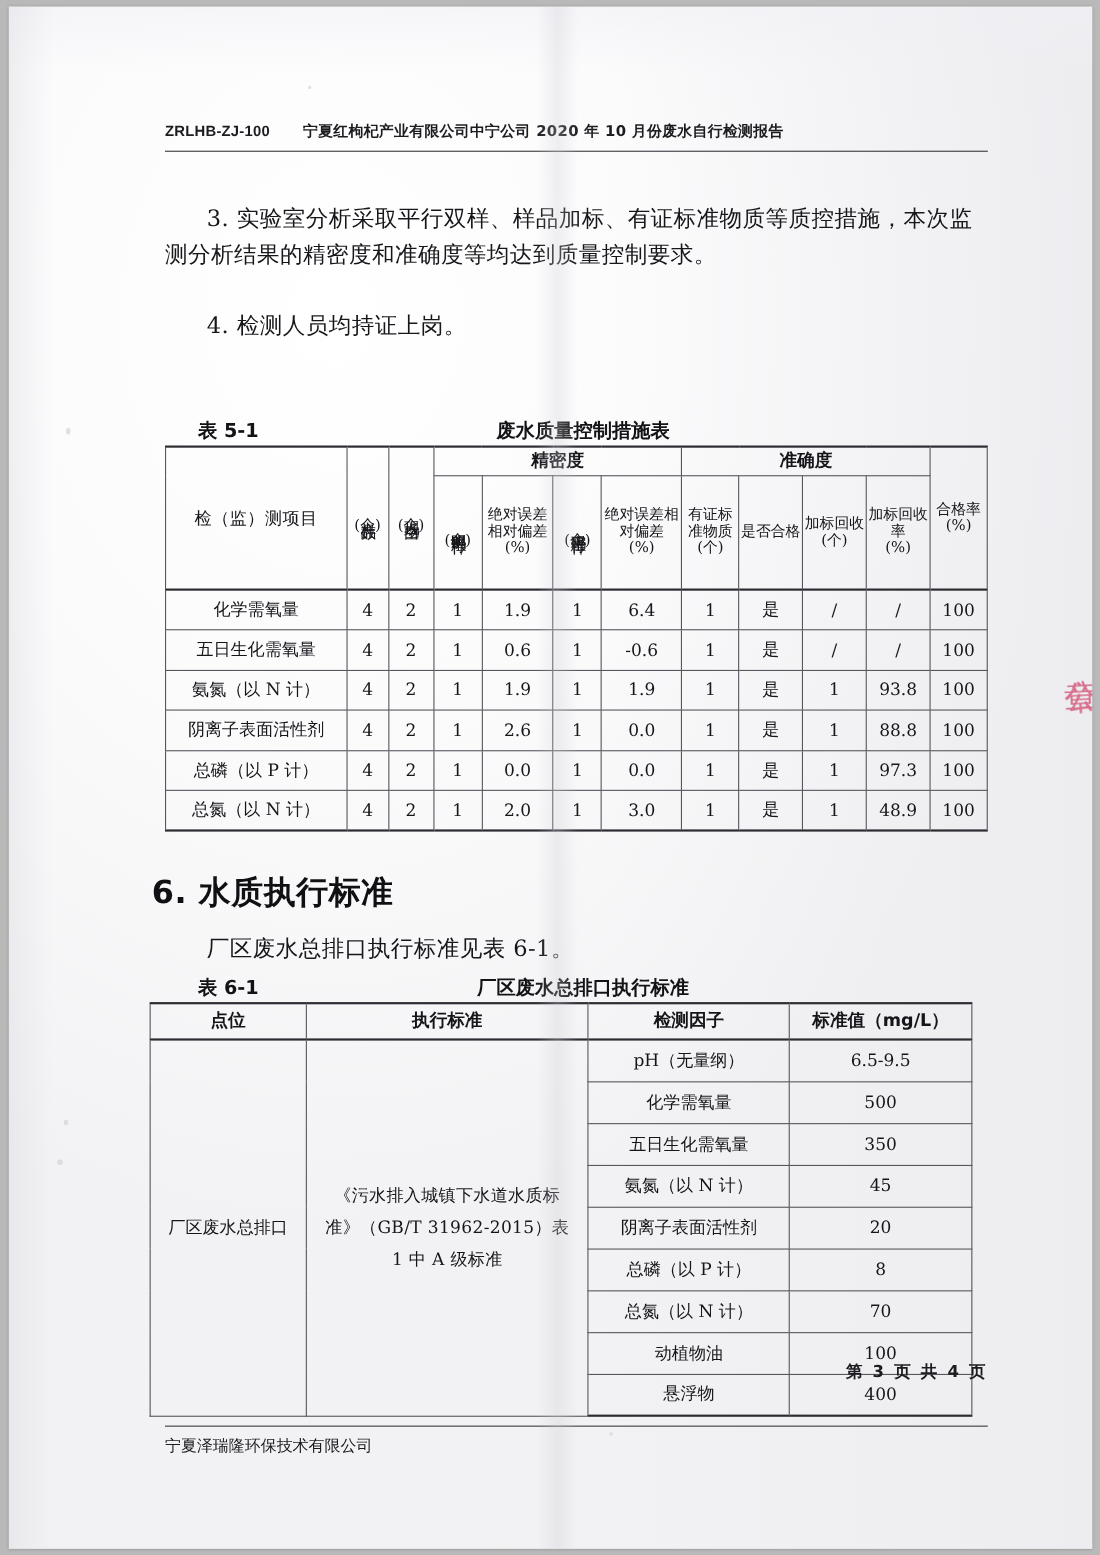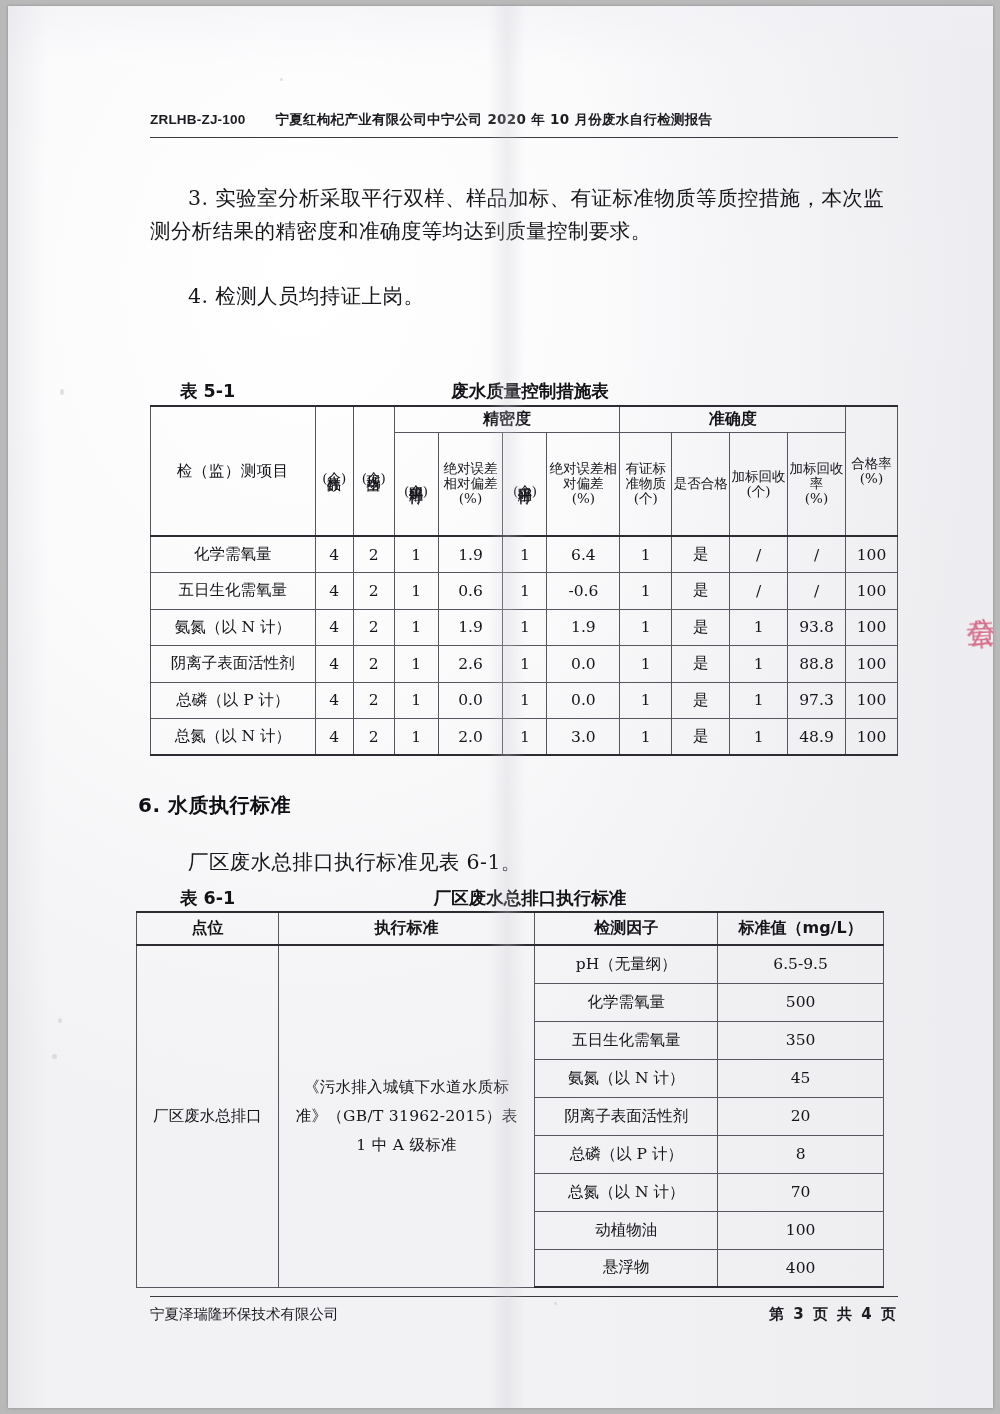--- a/index.html
+++ b/index.html
@@ -114,21 +114,21 @@
   #tbl51 .grp { font-size: 16px; font-weight: bold; height: 26px; }
   #tbl51 .hcell { height: 104px; }
   #tbl51 .itemcol { font-size: 15.5px; letter-spacing: .5px; }
   #tbl51 tbody td { height: 36.5px; font-size: 15.5px; }
   #tbl51 .rate { font-size: 14.5px; margin-top: 37px; }
 
   
   #sec6 {
     position: absolute; left: 130px; top: 786px;
     font-family: "DejaVu Sans", sans-serif;
-    font-size: 20px; font-weight: bold; color: #101014;
+    font-size: 29px; font-weight: bold; color: #101014;
     letter-spacing: .5px;
   }
 
   
   #tbl61 { left: 128px; top: 905px; width: 748px; }
   #tbl61 th { font-size: 16px; font-weight: bold; height: 33px; font-family:"DejaVu Sans", sans-serif;}
   #tbl61 td { font-size: 15.5px; height: 38px; }
   #tbl61 td.std-cell {
     font-size: 15.5px; line-height: 1.85; padding: 0 12px;
     letter-spacing: .3px;
@@ -138,21 +138,21 @@
   
   .foot-rule {
     position: absolute; left: 142px; top: 1290px; width: 748px;
     border-top: 1.6px solid #3a3a40;
   }
   .foot-left {
     position: absolute; left: 142px; top: 1299px;
     font-family: "DejaVu Sans", sans-serif; font-size: 14.5px; color: #1b1b20;
   }
   .foot-right {
-    position: absolute; right: 95px; top: 1299px;
+    position: absolute; right: 95px; top: 1232px;
     font-family: "DejaVu Sans", sans-serif; font-size: 15px; font-weight: bold;
     color: #1b1b20; letter-spacing: 2px;
   }
 
   
   #seal {
     position: absolute; left: 956px; top: 588px;
     width: 40px; height: 170px;
     color: #cf3f66;
     font-family: "DejaVu Sans", sans-serif;

